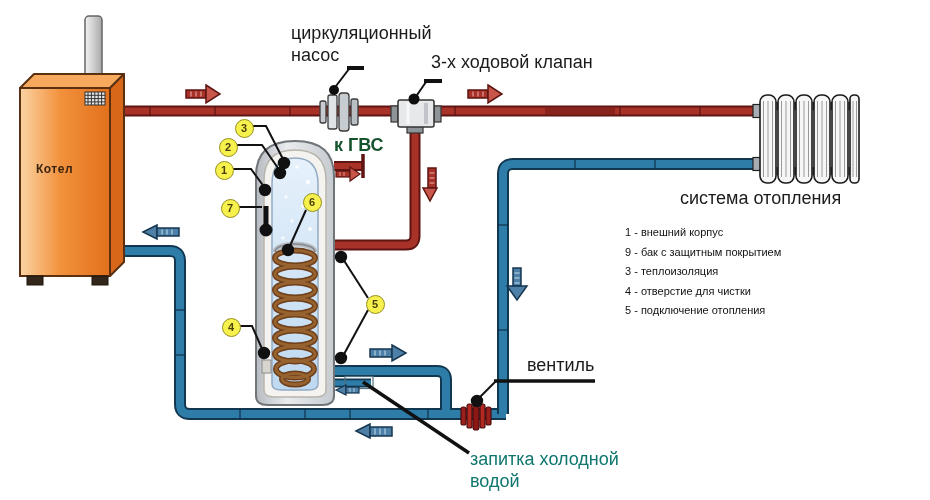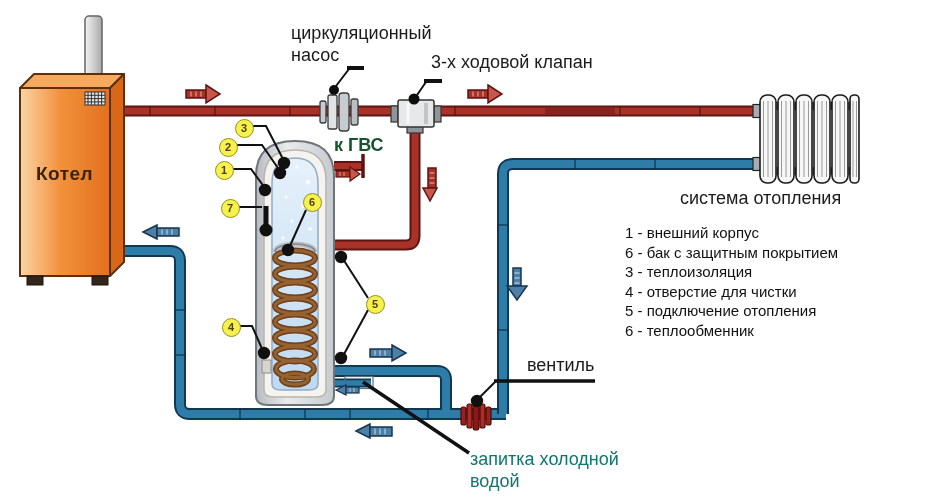--- a/index.html
+++ b/index.html
@@ -6,22 +6,22 @@
   .stage{position:relative;width:860px;height:500px;background:#ffffff;overflow:hidden;
          font-family:"Liberation Sans",sans-serif;padding-left:36px;}
   .stage svg{position:absolute;left:0;top:0;}
   .lbl{position:absolute;color:#1b1b1b;font-size:18px;line-height:1.22;white-space:nowrap;}
   .lbl-pump{left:291px;top:23px;}
   .lbl-valve3{left:411px;top:52px;margin-left:20px;}
   .lbl-gvs{left:334px;top:135px;color:#14532d;font-weight:bold;}
   .lbl-radiator{left:680px;top:188px;}
   .lbl-vent{left:527px;top:355px;}
   .lbl-coldfeed{left:470px;top:449px;color:#0f766e;}
-  .lbl-boiler{left:36px;top:162px;font-size:19px;font-weight:bold;color:#3a2410;letter-spacing:.5px;}
-  .legend{position:absolute;left:625px;top:223px;font-size:15px;color:#111;}
+  .lbl-boiler{left:36px;top:162px;font-size:12px;font-weight:bold;color:#3a2410;letter-spacing:.5px;}
+  .legend{position:absolute;left:625px;top:223px;font-size:11px;color:#111;}
   .legend div{line-height:19.6px;white-space:nowrap;}
   .callout{position:absolute;width:19px;height:19px;border-radius:50%;background:#f7f14e;
            border:1.6px solid #97901c;color:#4c3f0a;font-weight:bold;font-size:11px;
            line-height:16px;text-align:center;box-sizing:border-box;}
 </style>
 </head>
 <body>
 
 <div class="stage">
 
@@ -357,25 +357,24 @@
 <div class="lbl lbl-radiator">система отопления</div>
 <div class="lbl lbl-vent">вентиль</div>
 <div class="lbl lbl-coldfeed">
   <div>запитка холодной</div>
   <div>водой</div>
 </div>
 <div class="lbl lbl-boiler">Котел</div>
 
 <div class="legend">
   <div>1 - внешний корпус</div>
-  <div>6 - бак с защитным покрытием</div>
+  <div>9 - бак с защитным покрытием</div>
   <div>3 - теплоизоляция</div>
   <div>4 - отверстие для чистки</div>
   <div>5 - подключение отопления</div>
-  <div>6 - теплообменник</div>
 </div>
 
 <div class="callout" style="left:214.5px;top:160.5px;">1</div>
 <div class="callout" style="left:218.5px;top:137.5px;">2</div>
 <div class="callout" style="left:234.5px;top:118.5px;">3</div>
 <div class="callout" style="left:221.5px;top:317.5px;">4</div>
 <div class="callout" style="left:365.5px;top:294.5px;">5</div>
 <div class="callout" style="left:302.5px;top:192.5px;">6</div>
 <div class="callout" style="left:220.5px;top:198.5px;">7</div>
 

